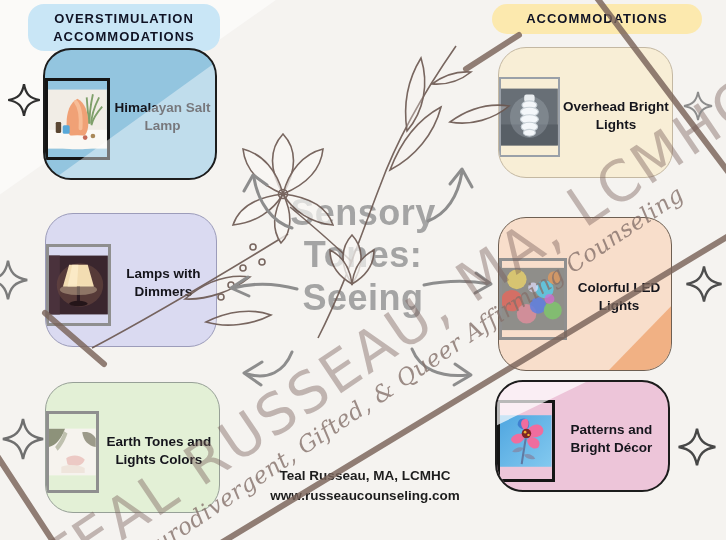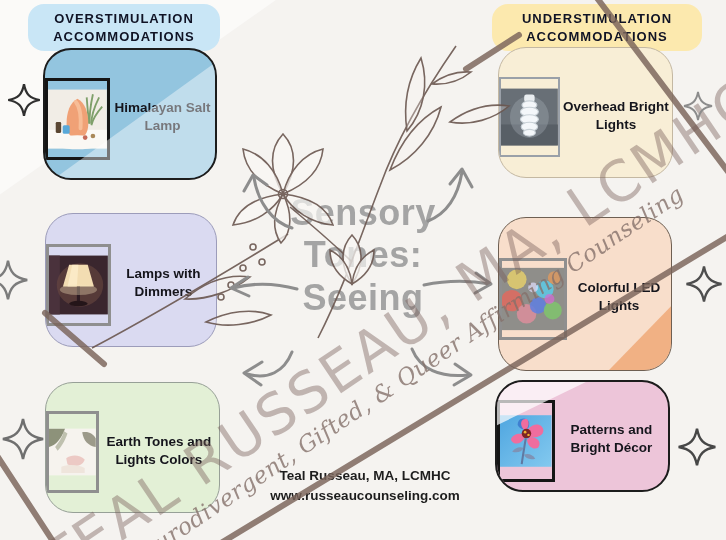--- a/index.html
+++ b/index.html
@@ -64,21 +64,20 @@
 
 <div id="canvas">
 
   <div class="sheen"></div>
 
   <div class="pill" id="pill-left" style="background-color: rgb(201, 230, 246);">
     <div>OVERSTIMULATION</div>
     <div>ACCOMMODATIONS</div>
   </div>
   <div class="pill" id="pill-right" style="background-color: rgb(252, 233, 174);">
-    <div>UNDERSTIMULATION</div>
     <div>ACCOMMODATIONS</div>
   </div>
 
   <div class="card" id="card-salt">
     <div class="photo frame-black">
       <svg viewBox="0 0 76 76">
         <rect width="76" height="76" fill="#f1ede6"></rect>
         <rect y="52" width="76" height="24" fill="#fbf9f5"></rect>
         <g stroke="#7fa06b" stroke-width="2.4" fill="none">
           <path d="M58 6 C55 20 53 32 54 44"></path>

